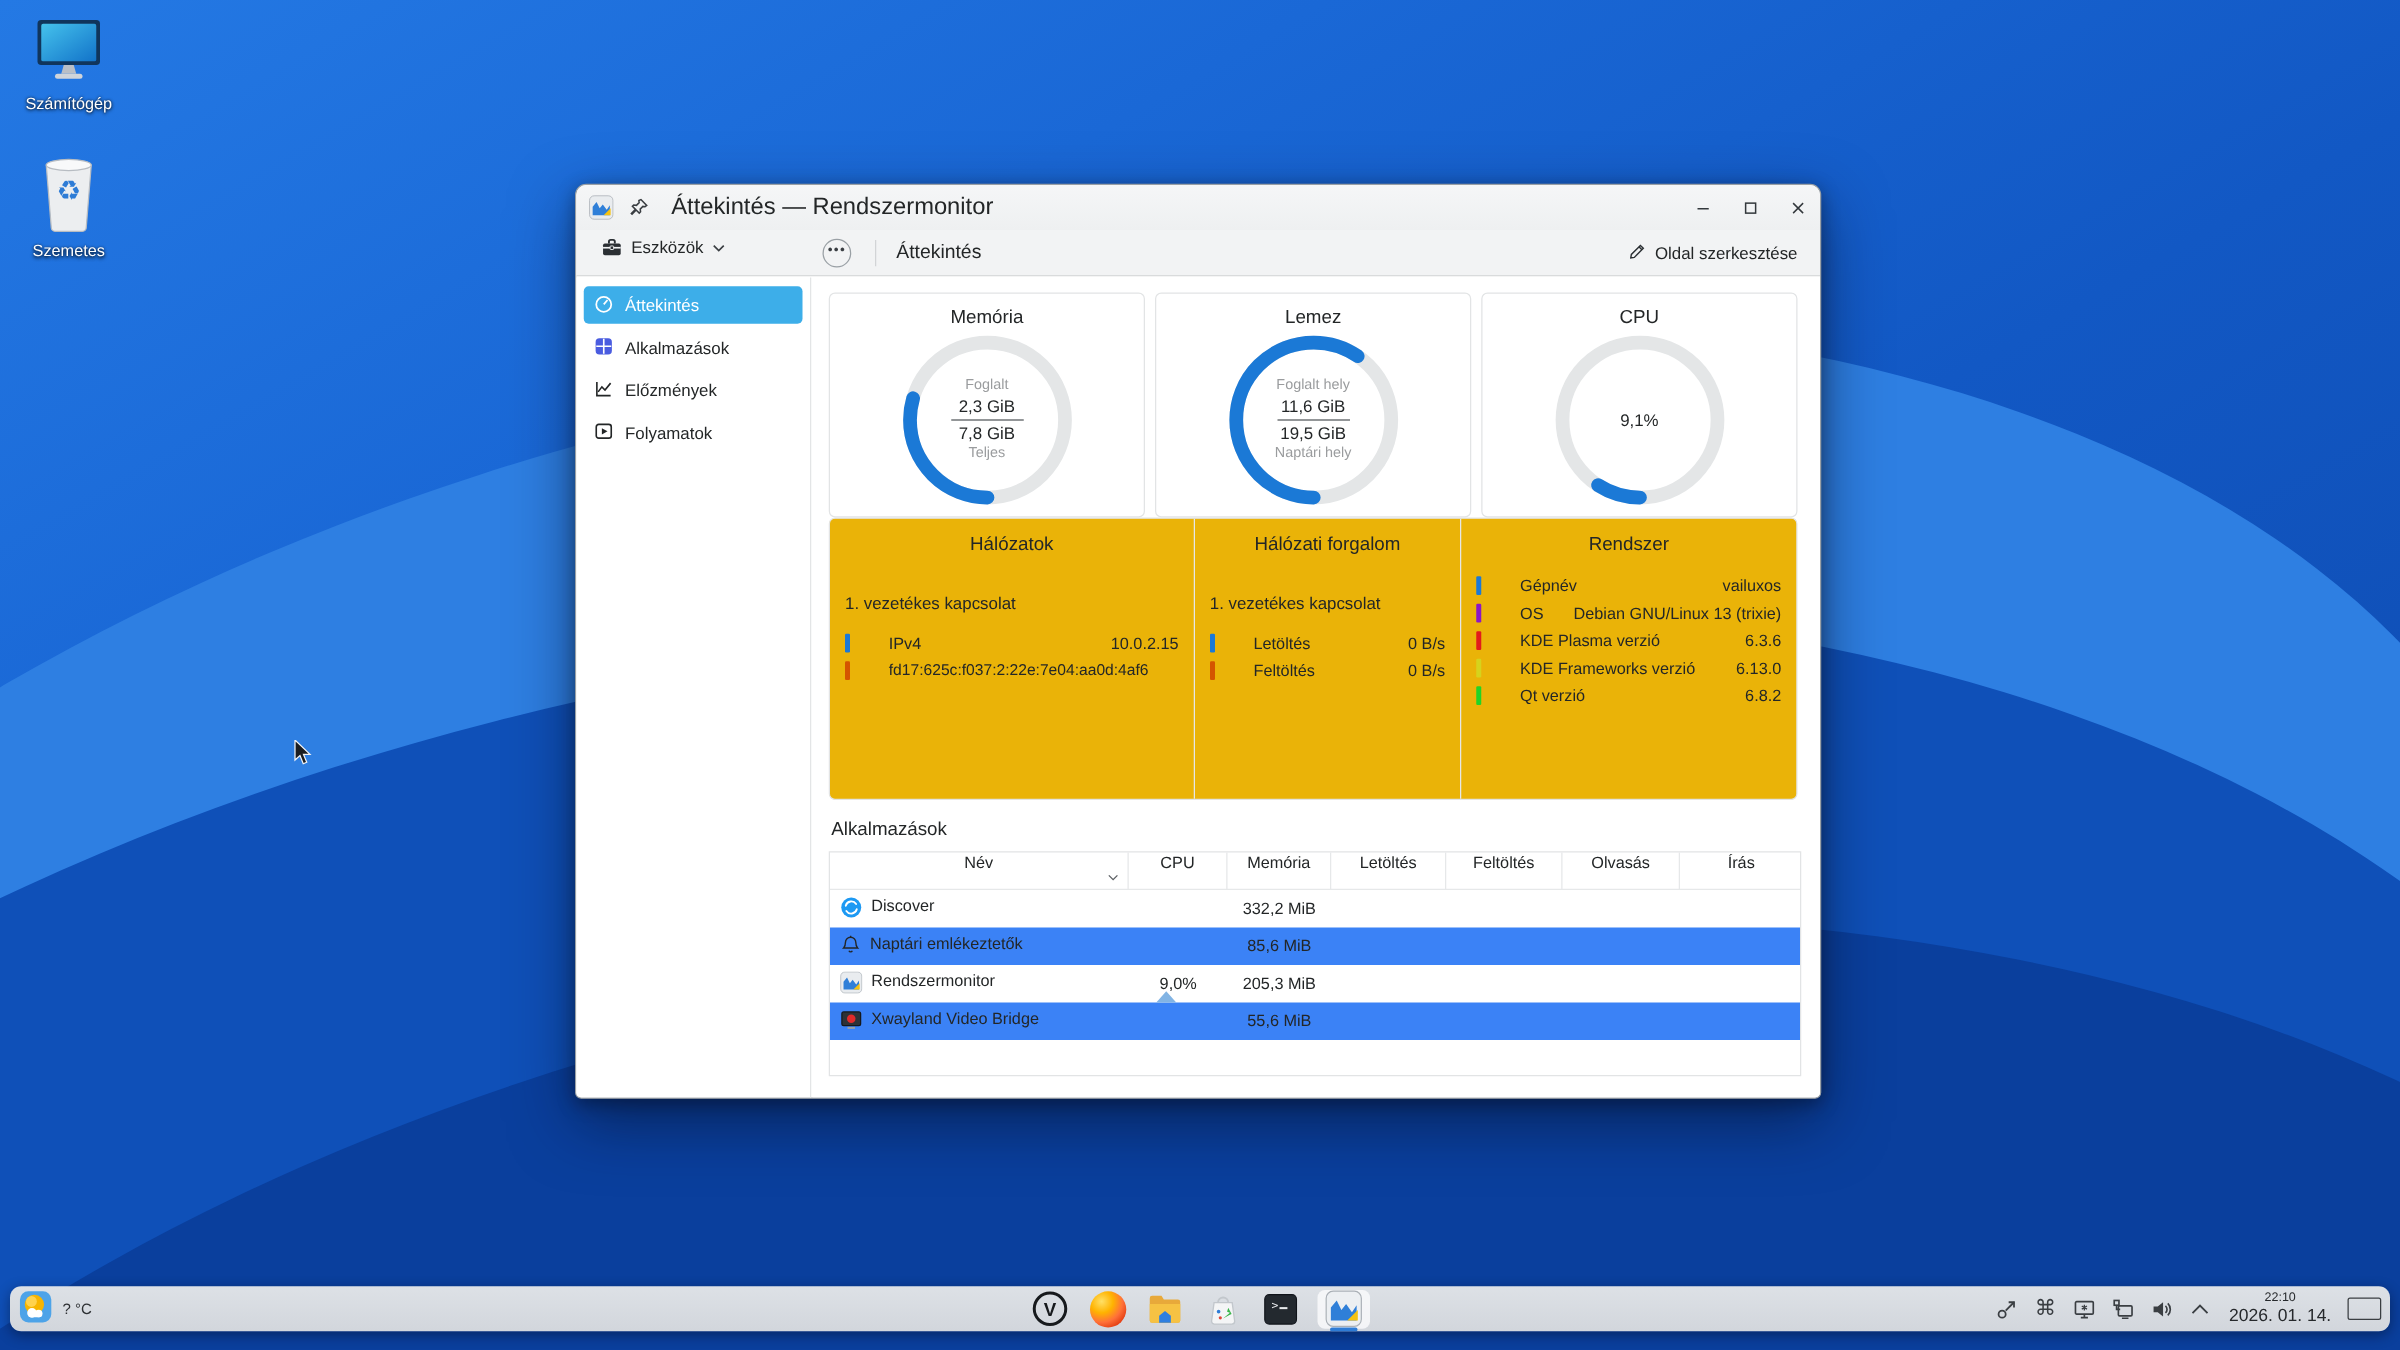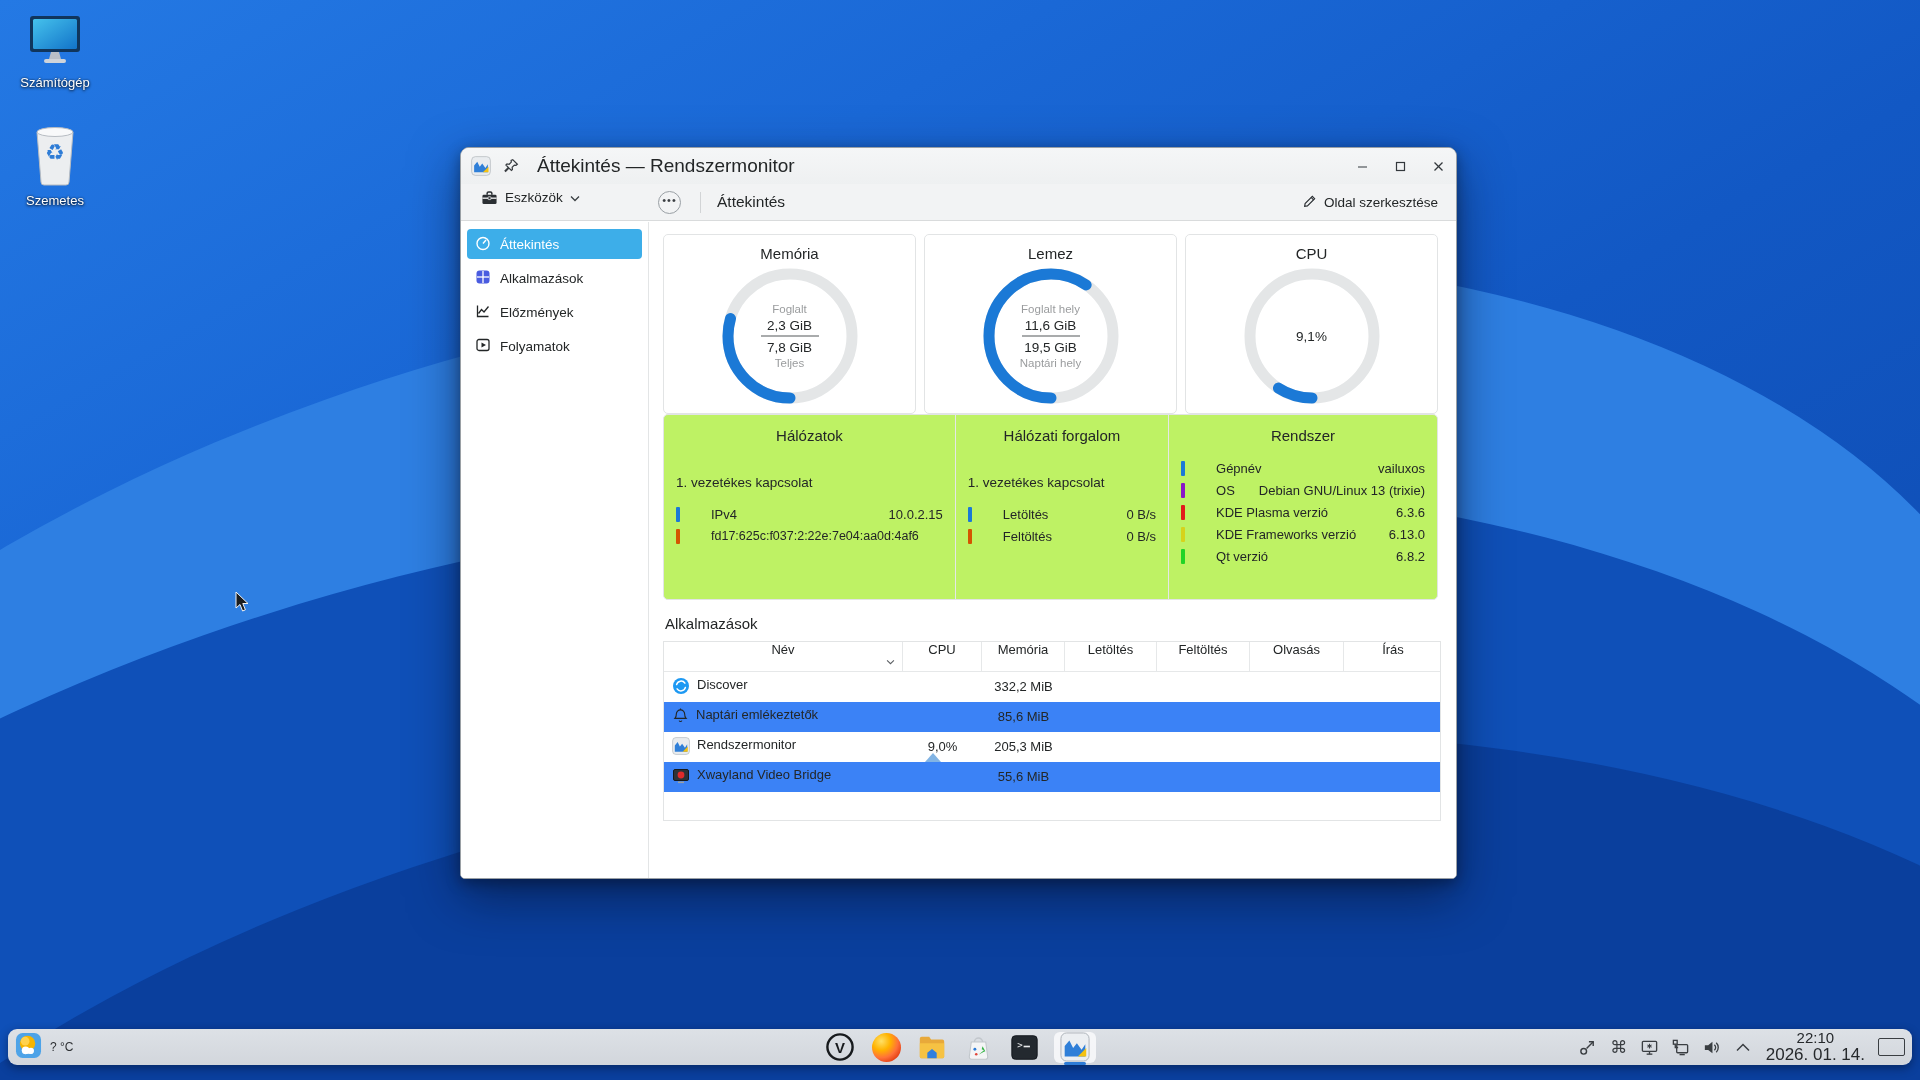--- a/index.html
+++ b/index.html
@@ -60,21 +60,21 @@
   .gauge-card { flex:1; background:#fff; border:1px solid #e2e4e5; border-radius:5px; position:relative; }
   .gauge-title { text-align:center; margin-top:10px; font-size:15px; }
   .donut { position:absolute; left:50%; top:29px; margin-left:-72px; }
   .gauge-center { position:absolute; left:0; right:0; top:101px; transform:translateY(-50%); text-align:center; }
   .g-dim { font-size:11.5px; color:#9a9c9e; line-height:15px; }
   .g-val { font-size:13.5px; color:#232627; line-height:17px; }
   .g-div { width:58px; height:1px; background:#54585b; margin:2px auto; }
 
   .sect-head { margin:15px 0 9px 2px; font-size:15px; }
 
-  .net-card { display:flex; height:186px; background:#bef264; border:1px solid #e2e4e5; border-radius:5px; }
+  .net-card { display:flex; height:226px; background:#eab308; border:1px solid #e2e4e5; border-radius:5px; }
   .net-col { flex:1; padding:0 12px; position:relative; }
   .net-col + .net-col { border-left:1px solid #e5e7e8; }
   .net-title { text-align:center; font-size:15px; margin-top:12px; }
   .net-group { margin-top:31px; font-size:13.5px; }
   .net-group-spacer { margin-top:13px; }
   .legend-row { display:flex; align-items:center; height:22px; font-size:13px;gap:24px; }
   .legend-bar { width:4px; height:15px; margin-right:7px; border-radius:1px; flex:none; }
   .legend-label { white-space:nowrap; }
   .legend-label.small { font-size:12.5px; }
   .legend-val { margin-left:auto; white-space:nowrap; }
@@ -102,22 +102,22 @@
   .launchers { position:absolute; left:50%; top:0; bottom:0; transform:translateX(-50%);
     display:flex; align-items:center; gap:14px; }
   .launcher { display:flex; align-items:center; justify-content:center; width:32px; height:32px; }
   .launcher.active { background:rgba(253,253,254,.78); border-radius:6px; position:relative;
     width:42px; height:31px; }
   .task-underline { position:absolute; left:50%; bottom:-2px; transform:translateX(-50%);
     width:22px; height:3px; border-radius:2px; background:#2e7cd6; }
   .panel-right { position:absolute; right:7px; top:0; bottom:0; display:flex; align-items:center; gap:11px; }
   .tray-ic { display:flex; align-items:center; justify-content:center; width:20px; height:20px; color:#3a3e42; }
   .clock { text-align:center; color:#26292c; line-height:1.05; margin:0 2px; }
-  .clock .time { font-size:15px; }
-  .clock .date { font-size:17px; margin-top:1px; }
+  .clock .time { font-size:10px; }
+  .clock .date { font-size:14px; margin-top:1px; }
   .showdesk { width:27px; height:18px; border:1.6px solid #3a3e42; border-radius:2px; }
 
   .cursor { position:absolute; left:235px; top:592px; z-index:50; }
 </style>
 </head>
 <body>
 
 <div class="desktop">
   <div class="wave1"></div>
   <div class="wave2"></div>

